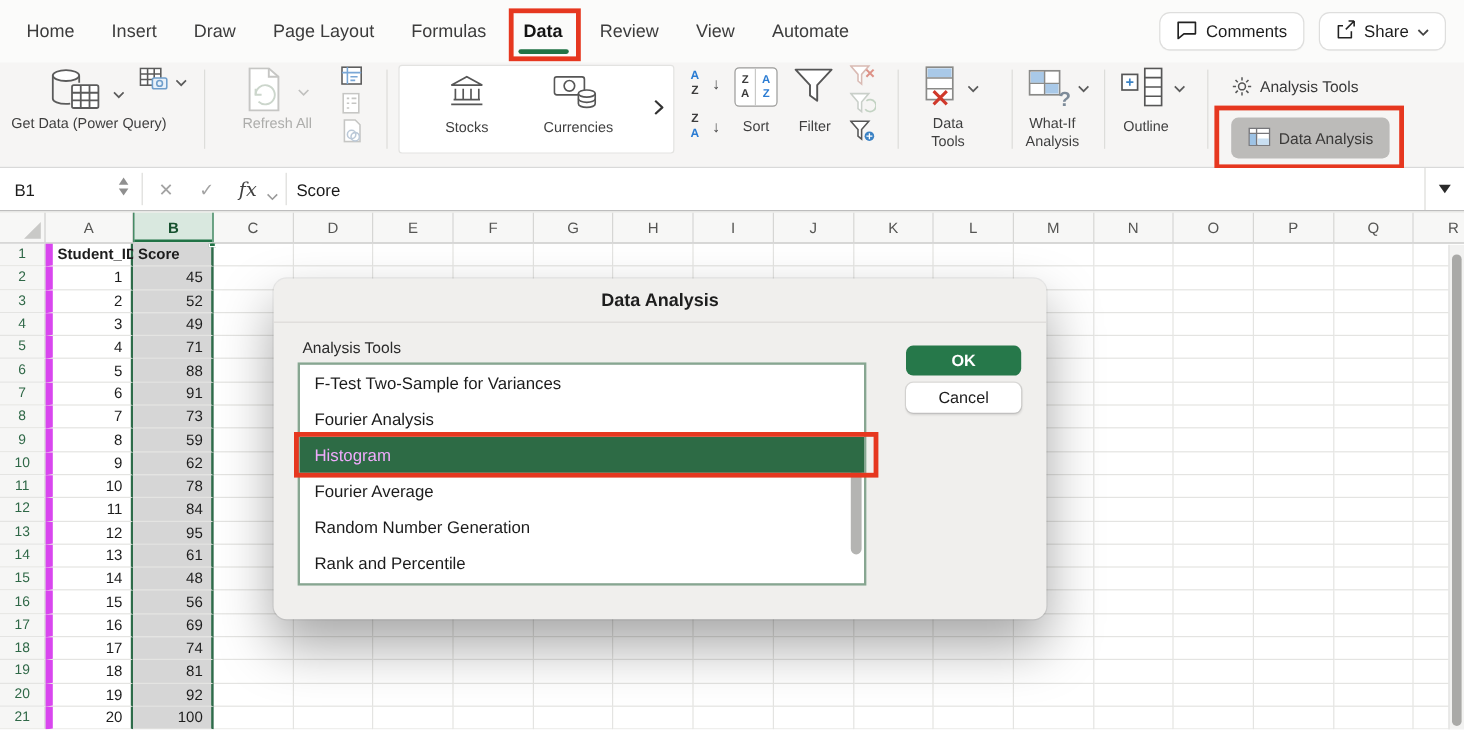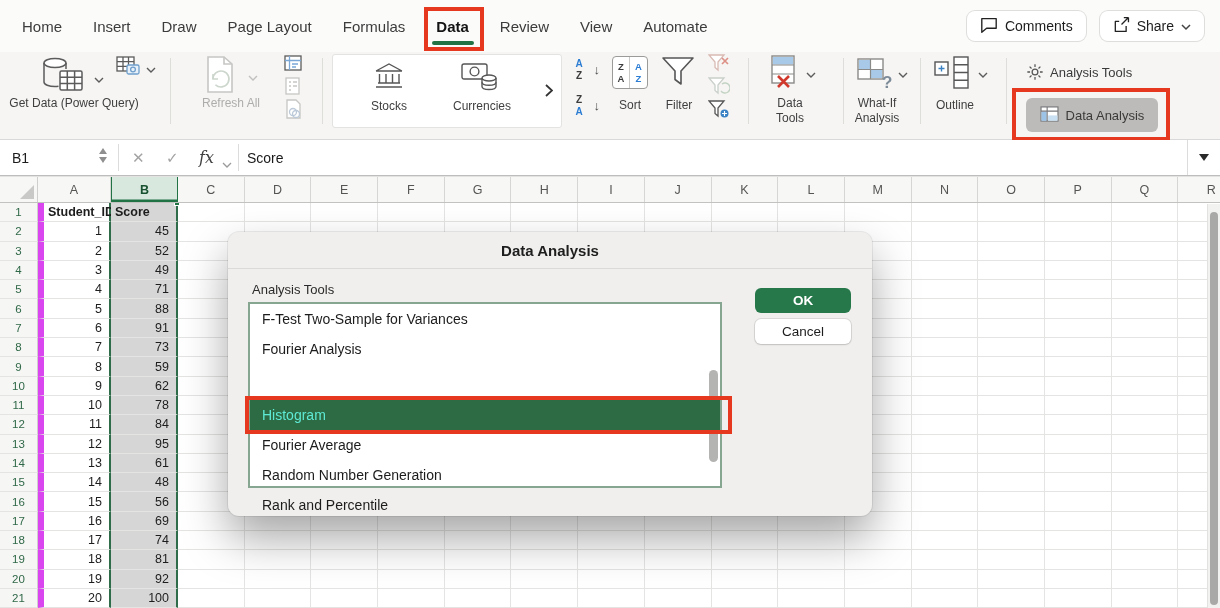--- a/index.html
+++ b/index.html
@@ -78,21 +78,21 @@
   
   .vscroll{position:absolute;right:0;top:204px;bottom:0;width:13px;background:#f2f2f1;border-left:1px solid #e2e2e0;z-index:8;}
   .vthumb{position:absolute;left:2px;right:2px;top:8px;bottom:3px;background:#a9a9a7;border-radius:5px;}
 
   
   .dialog{position:absolute;left:228px;top:232px;width:644px;height:284px;background:#f0efed;border-radius:11px;box-shadow:0 22px 45px rgba(0,0,0,.35),0 0 0 1px rgba(0,0,0,.07);z-index:30;}
   .dtitle{height:37px;display:flex;align-items:center;justify-content:center;font-size:15px;font-weight:700;color:#1e1e1e;border-bottom:1px solid #dcdad8;}
   .dlabel{position:absolute;left:24px;top:50px;font-size:13px;color:#2b2b2b;}
   .dlist{position:absolute;left:20px;top:70px;width:474px;height:186px;background:#fff;border:2px solid #87a691;padding-top:0;}
   .tool{height:30px;display:flex;align-items:center;padding-left:12px;font-size:14px;color:#1c1c1c;}
-  .tool.selected{background:var(--selgreen);color:#5eead4;position:relative;margin-top:36px;}
+  .tool.selected{background:var(--selgreen);color:#f0abfc;position:relative;}
   .tool.selected::after{content:'';position:absolute;left:-5px;right:-12px;top:-4px;bottom:-4px;border:4px solid var(--red);z-index:40;pointer-events:none;}
   .lthumb{position:absolute;right:2px;top:66px;width:9px;height:92px;background:#b4b4b2;border-radius:4.5px;}
   .okbtn{position:absolute;left:527px;top:56px;width:96px;height:25px;background:var(--okgreen);border-radius:6px;display:flex;align-items:center;justify-content:center;font-size:13.5px;font-weight:700;color:#fff;}
   .cancelbtn{position:absolute;left:527px;top:87px;width:96px;height:25px;background:#fff;border-radius:6px;display:flex;align-items:center;justify-content:center;font-size:13.5px;color:#1c1c1c;box-shadow:0 0 0 1px rgba(0,0,0,.09),0 1px 2px rgba(0,0,0,.12);}
 </style>
 </head>
 <body>
 
 <div class="menubar">
   <div class="tabs">

